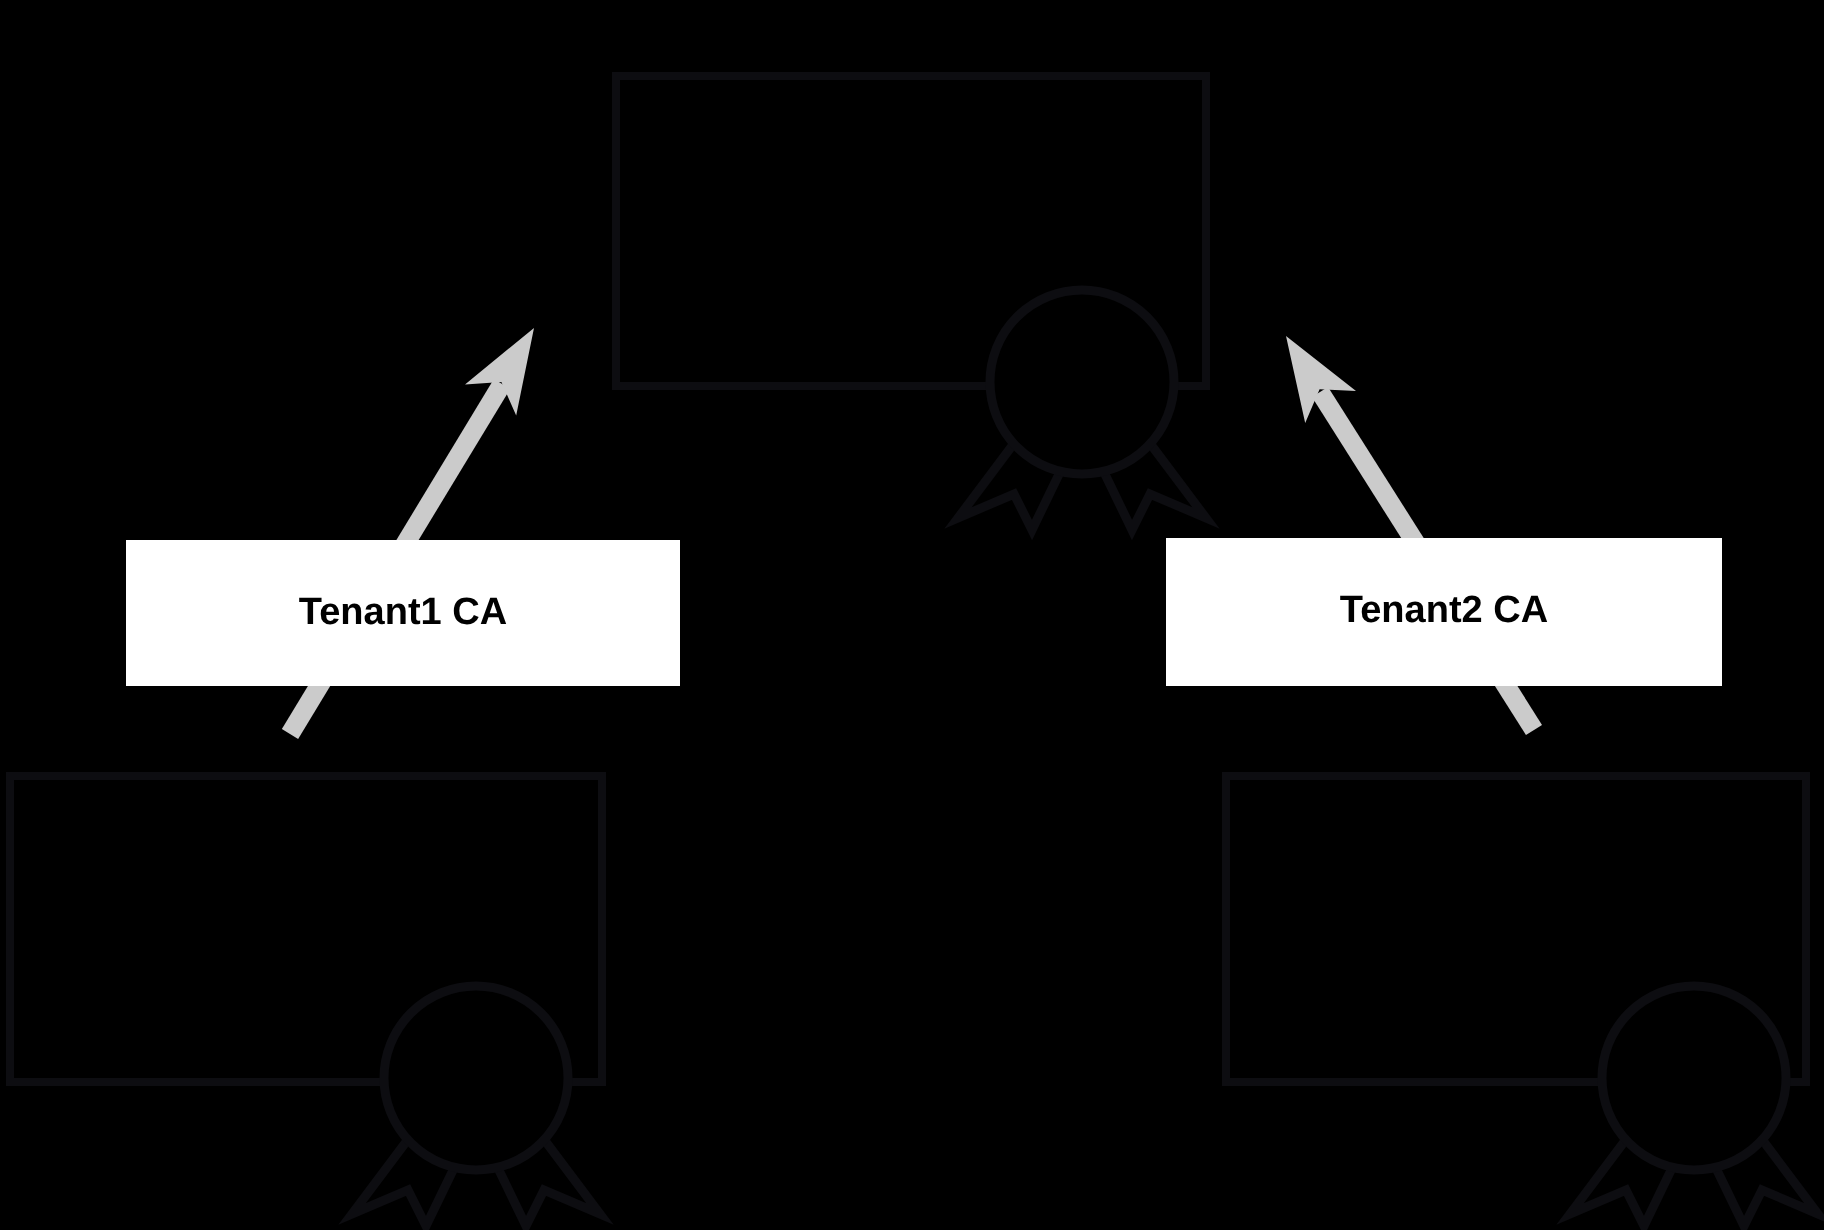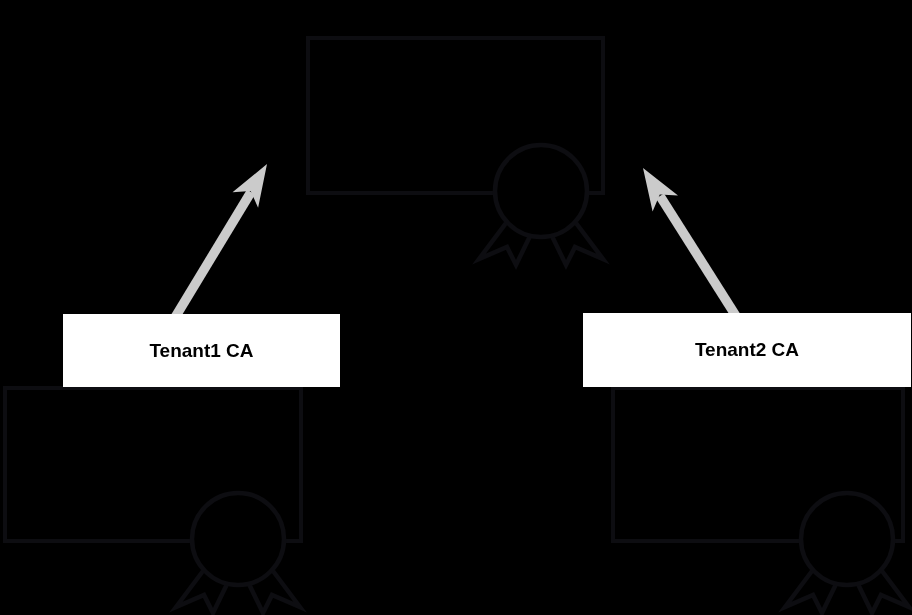--- a/index.html
+++ b/index.html
@@ -67,24 +67,23 @@
     z-index: 4;
     display: flex;
     flex-direction: column;
     justify-content: center;
     align-items: center;
     text-align: center;
     font-weight: bold;
     font-size: 19px;
     line-height: 24px;
     white-space: nowrap;
-    margin-top: 44px;
   }
   #tenant1-label { left: 63px;  top: 270px; width: 277px; height: 73px; }
-  #tenant2-label { left: 583px; top: 269px; width: 328px; height: 74px; }
+  #tenant2-label { left: 583px; top: 269px; width: 278px; height: 74px; }
 </style>
 </head>
 <body>
 
 <div id="canvas">
 
   <div id="root-ca-box" class="cert-box"></div>
   <div id="tenant1-box" class="cert-box"></div>
   <div id="tenant2-box" class="cert-box"></div>
 

